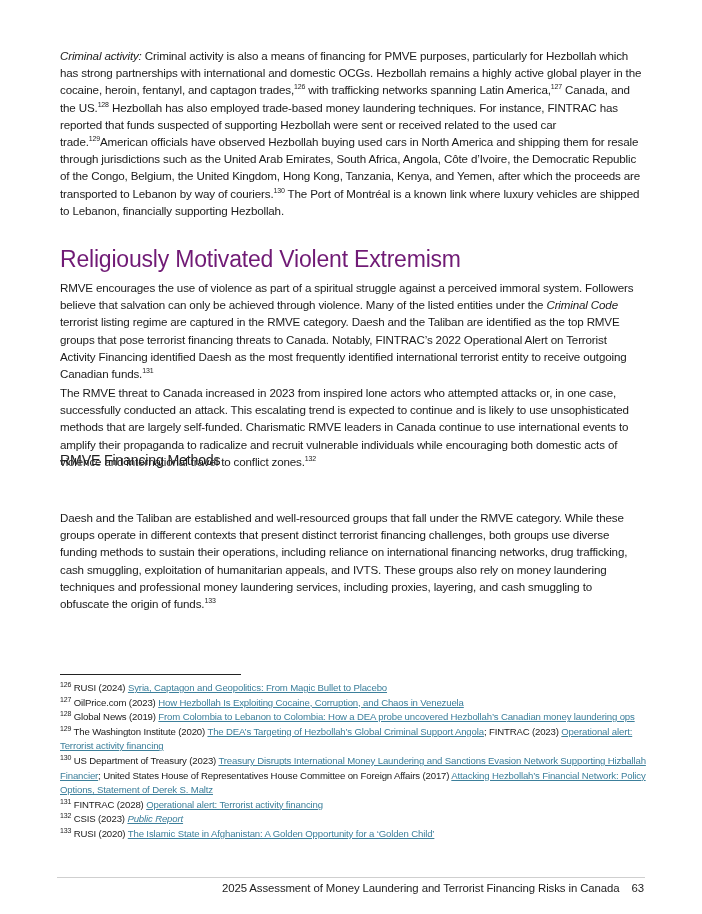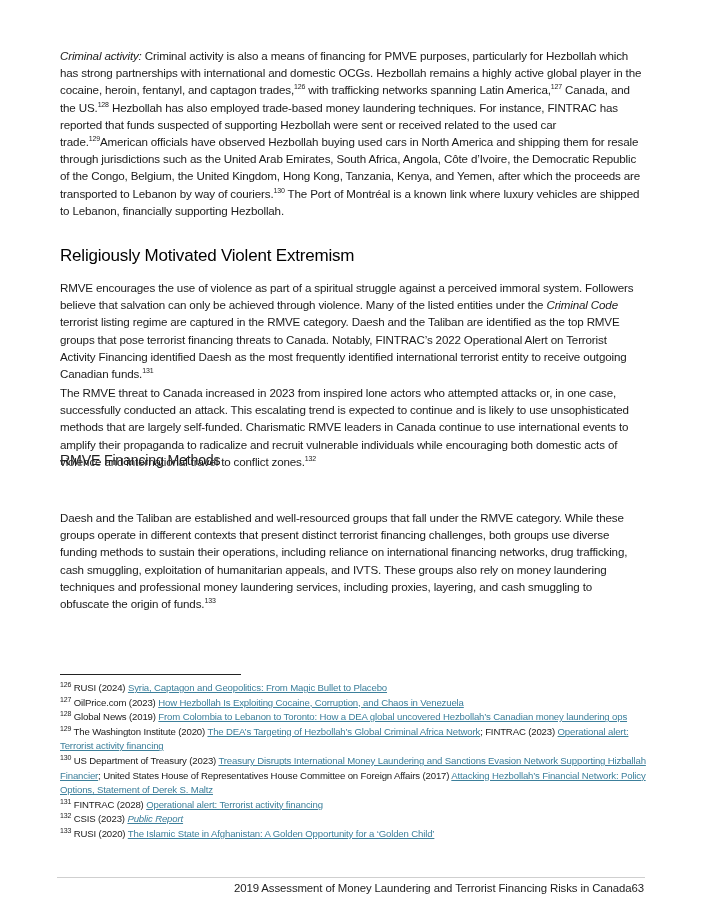--- a/index.html
+++ b/index.html
@@ -1,30 +1,30 @@
 <!DOCTYPE html>
 <html><head>
 <meta charset="utf-8">
 <style>
   html, body { margin: 0; padding: 0; background: #ffffff; }
   body { width: 702px; height: 914px; position: relative; overflow: hidden;
          font-family: "Liberation Sans", sans-serif; color: #1a1a1a; }
   .page { position: absolute; left: 60px; top: 0; width: 584px; }
   .para { font-size: 11.6px; line-height: 17.2px; margin: 0; letter-spacing: -0.15px; }
   .para sup, .fn sup { font-size: 7px; line-height: 0; vertical-align: super; }
-  .h2 { font-size: 17px; font-weight: normal; color: #000000; margin: 0; letter-spacing: -0.2px; }
+  .h2 { font-size: 23px; font-weight: normal; color: #701a75; margin: 0; letter-spacing: -0.2px; }
   .h3 { font-size: 14.2px; font-weight: normal; color: #222; margin: 0; letter-spacing: -0.2px; }
   i { font-style: italic; margin-top: 25px; }
   .fnrule { position: absolute; left: 60px; top: 674px; width: 181px; height: 0; border-top: 1.2px solid #222; }
   .fns { position: absolute; left: 60px; top: 681px; width: 590px; }
   .fn { font-size: 9.6px; line-height: 14.6px; margin: 0; letter-spacing: -0.15px; color: #1a1a1a; }
   .fn a { color: #3c7f9b; text-decoration: underline; }
   .footrule { position: absolute; left: 57px; top: 877px; width: 588px; height: 0; border-top: 1px solid #cfcfcf; }
   .footer { position: absolute; top: 882px; right: 58px; font-size: 11.4px; color: #222; letter-spacing: -0.1px; }
-  .footer .pg { }
+  .footer .pg { margin-left: 12px; }
 </style>
 </head>
 <body>
 
 <div class="page">
   <p class="para" style="position:absolute; top:47px;"><i>Criminal activity:</i><span> Criminal activity is also a means of financing for PMVE purposes, particularly for Hezbollah which has strong partnerships with international and domestic OCGs. Hezbollah remains a highly active global player in the cocaine, heroin, fentanyl, and captagon trades,</span><sup>126</sup><span> with trafficking networks spanning Latin America,</span><sup>127</sup><span> Canada, and the US.</span><sup>128</sup><span> Hezbollah has also employed trade-based money laundering techniques. For instance, FINTRAC has reported that funds suspected of supporting Hezbollah were sent or received related to the used car trade.</span><sup>129</sup><span>American officials have observed Hezbollah buying used cars in North America and shipping them for resale through jurisdictions such as the United Arab Emirates, South Africa, Angola, Côte d’Ivoire, the Democratic Republic of the Congo, Belgium, the United Kingdom, Hong Kong, Tanzania, Kenya, and Yemen, after which the proceeds are transported to Lebanon by way of couriers.</span><sup>130</sup><span> The Port of Montréal is a known link where luxury vehicles are shipped to Lebanon, financially supporting Hezbollah.</span></p>
 
   <h2 class="h2" style="position:absolute; top:246px;">Religiously Motivated Violent Extremism</h2>
 
   <p class="para" style="position:absolute; top:279px;"><span>RMVE encourages the use of violence as part of a spiritual struggle against a perceived immoral system. Followers believe that salvation can only be achieved through violence. Many of the listed entities under the </span><i>Criminal Code</i><span> terrorist listing regime are captured in the RMVE category. Daesh and the Taliban are identified as the top RMVE groups that pose terrorist financing threats to Canada. Notably, FINTRAC’s 2022 Operational Alert on Terrorist Activity Financing identified Daesh as the most frequently identified international terrorist entity to receive outgoing Canadian funds.</span><sup>131</sup></p>
@@ -34,24 +34,24 @@
   <h3 class="h3" style="position:absolute; top:452px;">RMVE Financing Methods</h3>
 
   <p class="para" style="position:absolute; top:509px;"><span>Daesh and the Taliban are established and well-resourced groups that fall under the RMVE category. While these groups operate in different contexts that present distinct terrorist financing challenges, both groups use diverse funding methods to sustain their operations, including reliance on international financing networks, drug trafficking, cash smuggling, exploitation of humanitarian appeals, and IVTS. These groups also rely on money laundering techniques and professional money laundering services, including proxies, layering, and cash smuggling to obfuscate the origin of funds.</span><sup>133</sup></p>
 </div>
 
 <div class="fnrule"></div>
 
 <div class="fns">
   <p class="fn"><sup>126</sup><span> RUSI (2024) </span><a style="color: rgb(60, 127, 155);">Syria, Captagon and Geopolitics: From Magic Bullet to Placebo</a></p>
   <p class="fn"><sup>127</sup><span> OilPrice.com (2023) </span><a style="color: rgb(60, 127, 155);">How Hezbollah Is Exploiting Cocaine, Corruption, and Chaos in Venezuela</a></p>
-  <p class="fn"><sup>128</sup><span> Global News (2019) </span><a style="color: rgb(60, 127, 155);">From Colombia to Lebanon to Toronto: How a DEA global uncovered Hezbollah’s Canadian money laundering ops</a></p>
-  <p class="fn"><sup>129</sup><span> The Washington Institute (2020) </span><a style="color: rgb(60, 127, 155);">The DEA’s Targeting of Hezbollah’s Global Criminal Africa Network</a><span>; FINTRAC (2023) </span><a style="color: rgb(60, 127, 155);">Operational alert: Terrorist activity financing</a></p>
+  <p class="fn"><sup>128</sup><span> Global News (2019) </span><a style="color: rgb(60, 127, 155);">From Colombia to Lebanon to Colombia: How a DEA probe uncovered Hezbollah’s Canadian money laundering ops</a></p>
+  <p class="fn"><sup>129</sup><span> The Washington Institute (2020) </span><a style="color: rgb(60, 127, 155);">The DEA’s Targeting of Hezbollah’s Global Criminal Support Angola</a><span>; FINTRAC (2023) </span><a style="color: rgb(60, 127, 155);">Operational alert: Terrorist activity financing</a></p>
   <p class="fn"><sup>130</sup><span> US Department of Treasury (2023) </span><a style="color: rgb(60, 127, 155);">Treasury Disrupts International Money Laundering and Sanctions Evasion Network Supporting Hizballah Financier</a><span>; United States House of Representatives House Committee on Foreign Affairs (2017) </span><a style="color: rgb(60, 127, 155);">Attacking Hezbollah’s Financial Network: Policy Options, Statement of Derek S. Maltz</a></p>
   <p class="fn"><sup>131</sup><span> FINTRAC (2028) </span><a style="color: rgb(60, 127, 155);">Operational alert: Terrorist activity financing</a></p>
   <p class="fn"><sup>132</sup><span> CSIS (2023) </span><a style="color: rgb(60, 127, 155); font-style: italic;">Public Report</a></p>
   <p class="fn"><sup>133</sup><span> RUSI (2020) </span><a style="color: rgb(60, 127, 155);">The Islamic State in Afghanistan: A Golden Opportunity for a ‘Golden Child’</a></p>
 </div>
 
 <div class="footrule"></div>
 <div class="footer">
-  <span>2019 Assessment of Money Laundering and Terrorist Financing Risks in Canada</span><span class="pg">63</span>
+  <span>2025 Assessment of Money Laundering and Terrorist Financing Risks in Canada</span><span class="pg">63</span>
 </div>
 
 </body></html>

